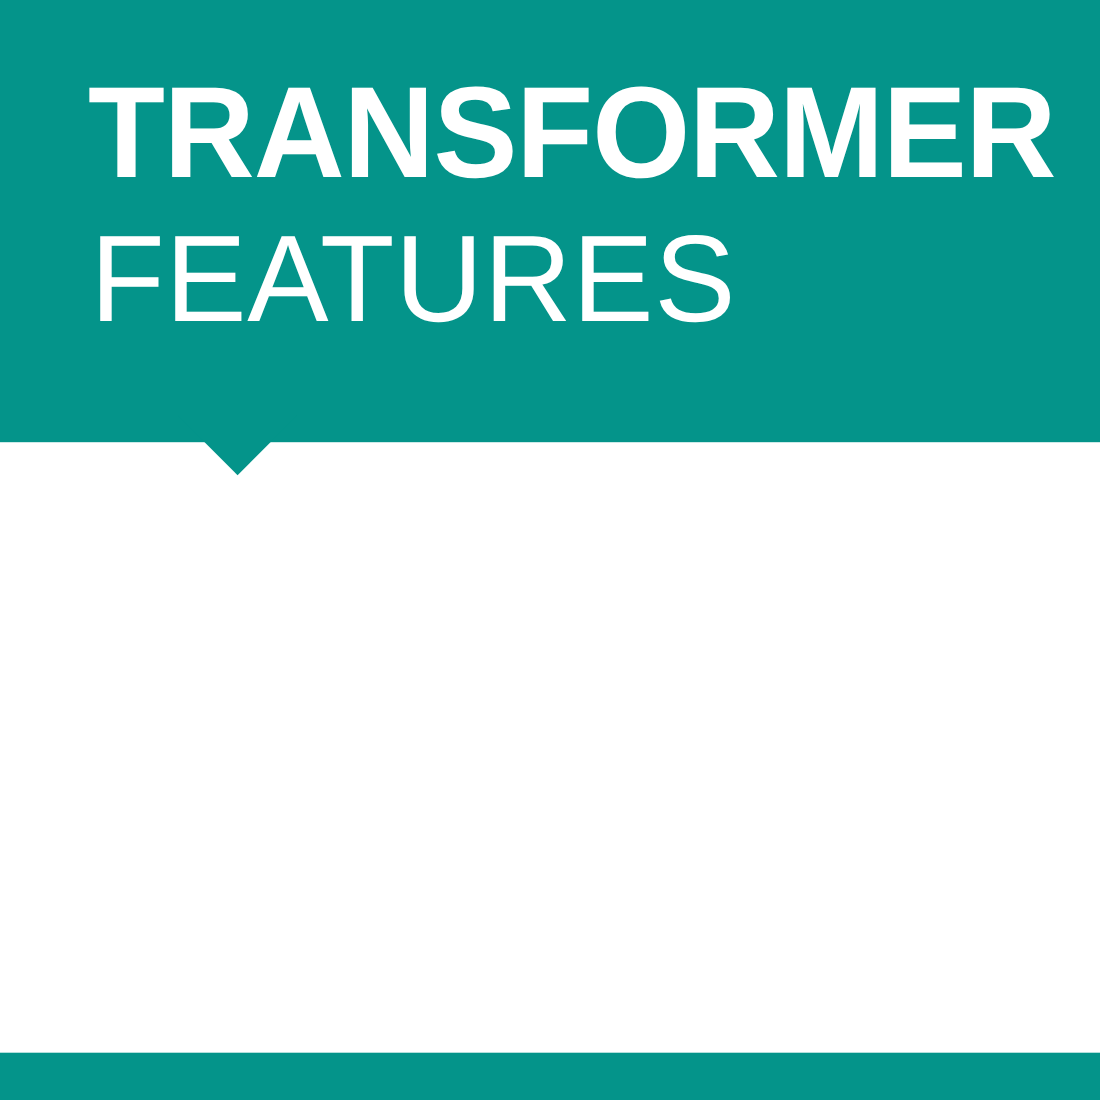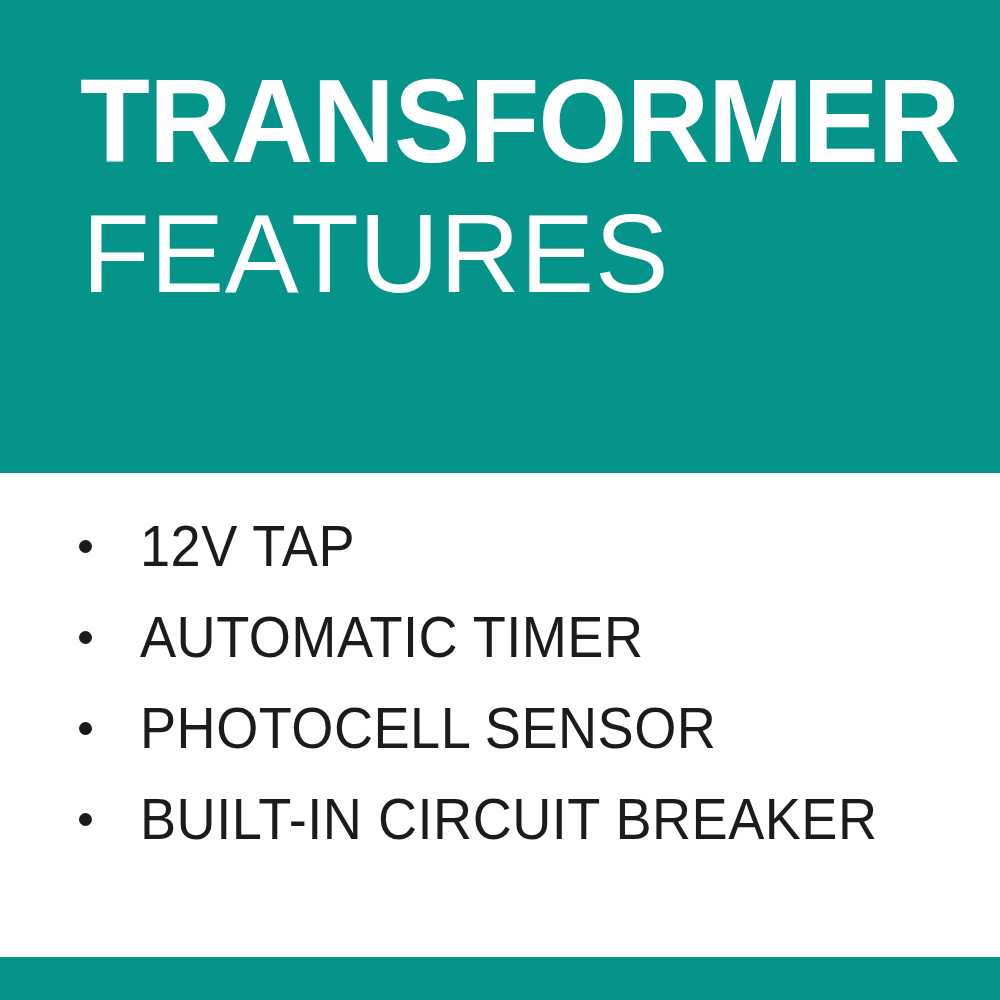--- a/index.html
+++ b/index.html
@@ -22,21 +22,21 @@
     background: #ffffff;
     overflow: hidden;
   }
 
   
   .header-banner {
     position: absolute;
     left: 0;
     top: 0;
     width: 1000px;
-    height: 473px;
+    height: 402px;
     background: #04948a;
   }
 
   .header-inner {
     position: absolute;
     left: 80px;
     top: 0;
     width: 880px;
     height: 379px;
   }
@@ -147,39 +147,16 @@
 
   <div class="header-banner">
     <div class="header-inner">
       <div class="title-line-1">TRANSFORMER</div>
       <div class="title-line-2">FEATURES</div>
     </div>
   </div>
 
   <div class="header-pointer"></div>
 
-  <ul class="features-list">
-
-    <li class="feature-item">
-      <span class="feature-bullet"></span>
-      <span class="feature-label">12V TAP</span>
-    </li>
-
-    <li class="feature-item">
-      <span class="feature-bullet"></span>
-      <span class="feature-label">AUTOMATIC TIMER</span>
-    </li>
-
-    <li class="feature-item">
-      <span class="feature-bullet"></span>
-      <span class="feature-label">PHOTOCELL SENSOR</span>
-    </li>
-
-    <li class="feature-item">
-      <span class="feature-bullet"></span>
-      <span class="feature-label">BUILT-IN CIRCUIT BREAKER</span>
-    </li>
-
-  </ul>
 
   <div class="footer-bar"></div>
 
 </div>
 
 </body></html>

